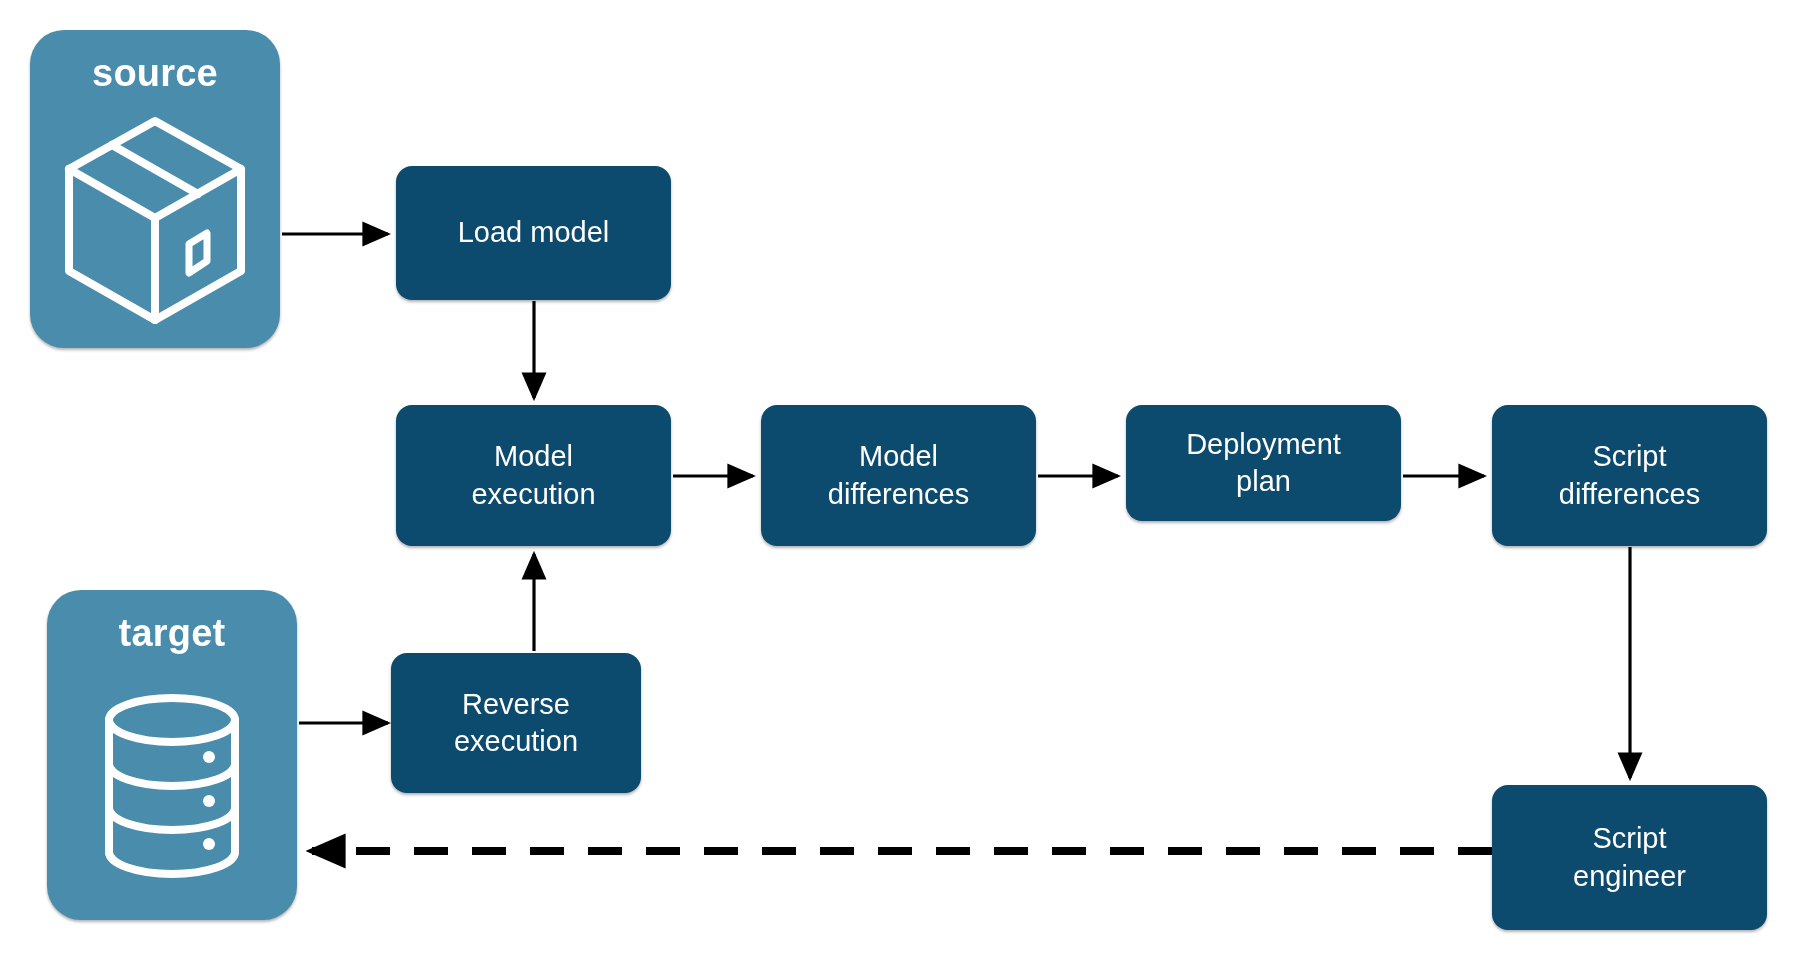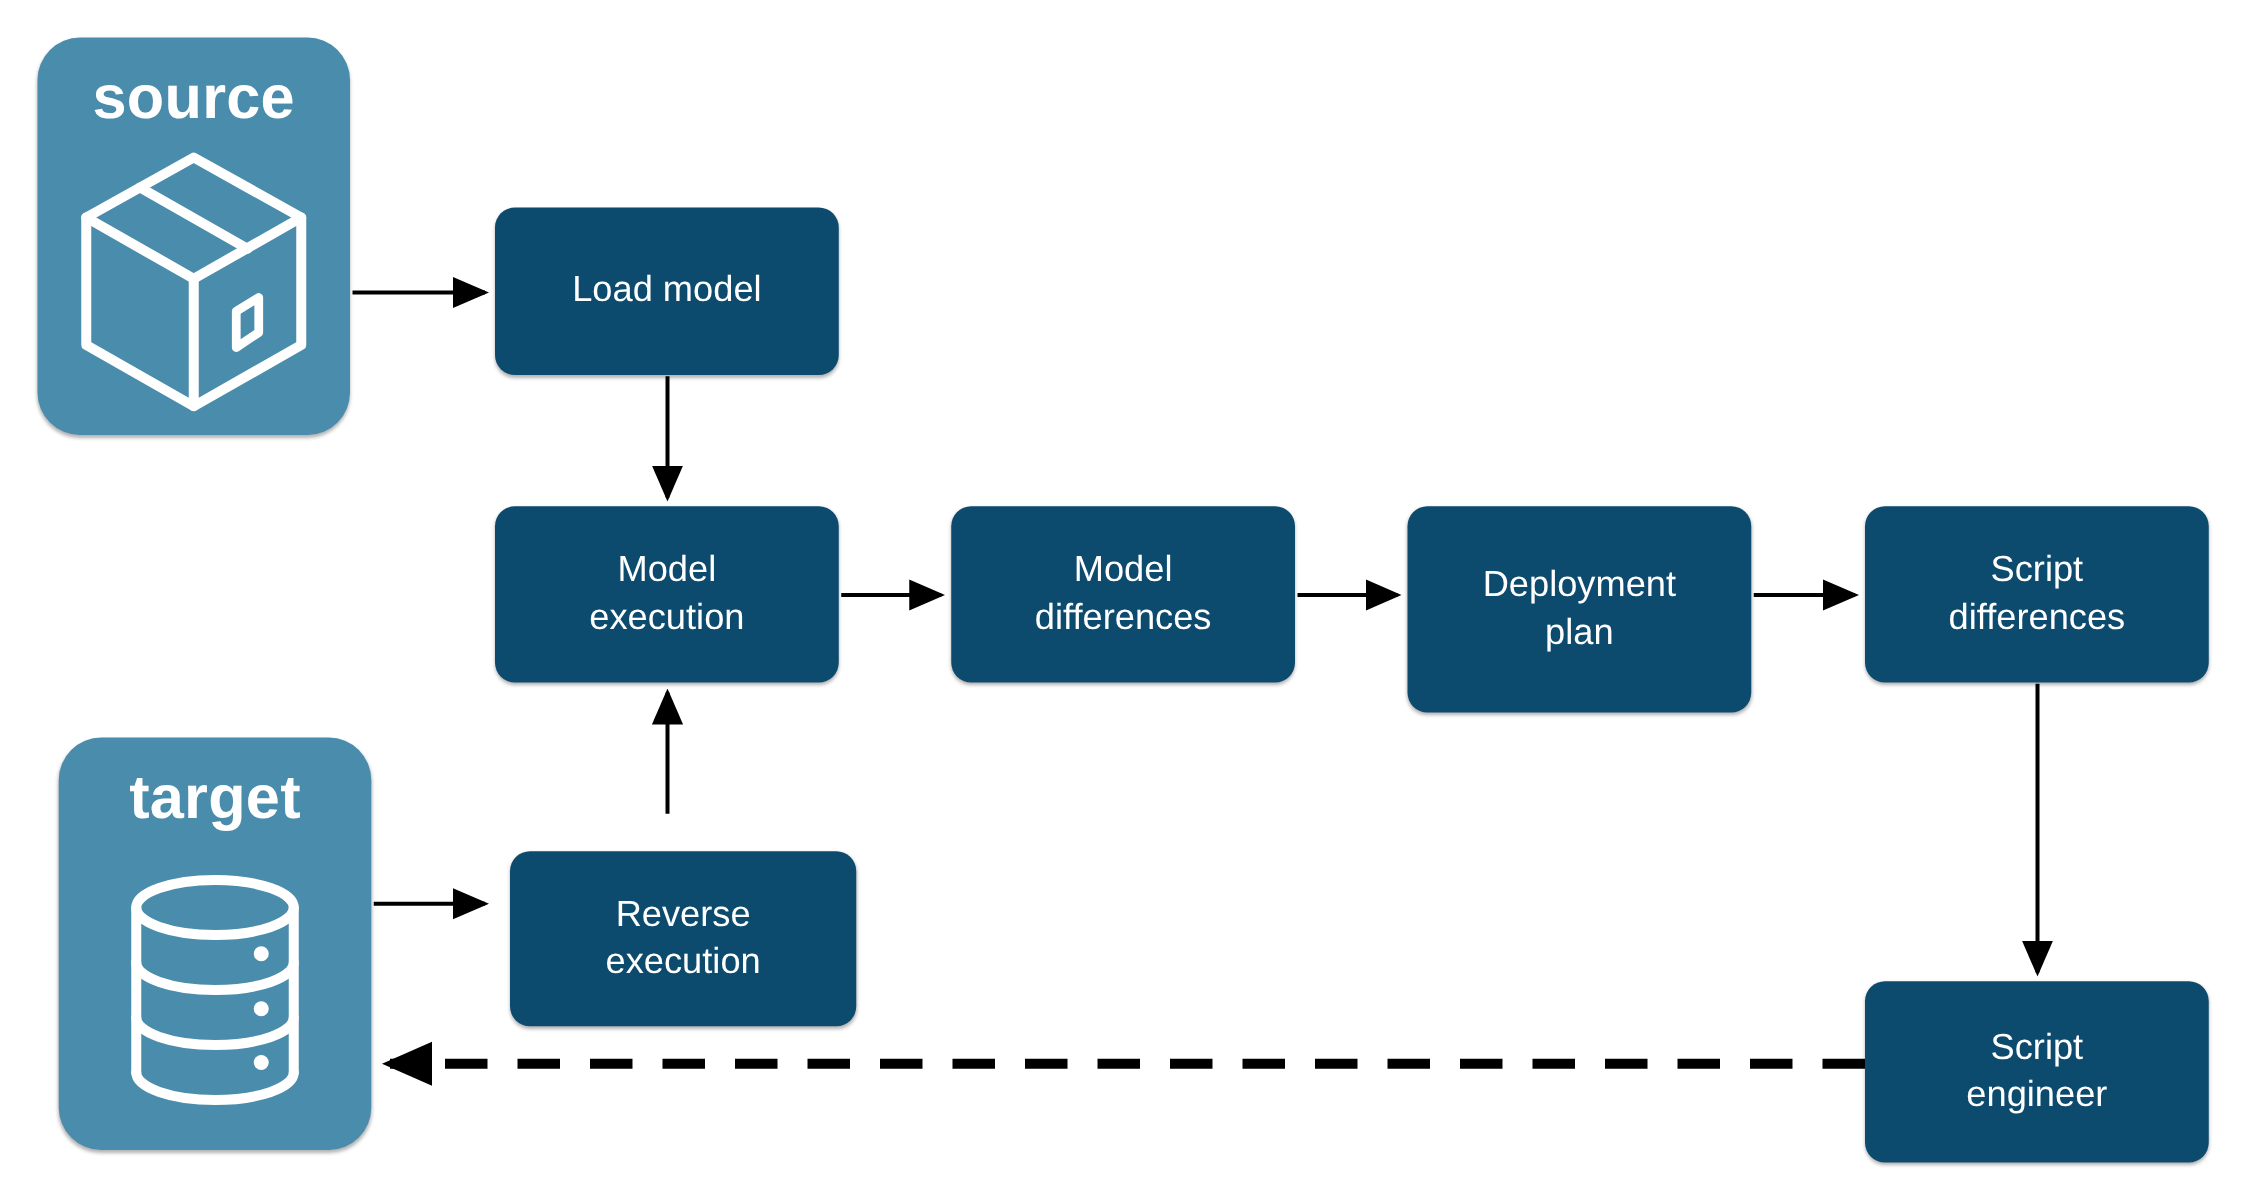--- a/index.html
+++ b/index.html
@@ -36,21 +36,21 @@
     background: #4a8cab;
     border-radius: 34px;
     box-shadow: 0 2px 3px rgba(0,0,0,0.30);
     display: flex;
     flex-direction: column;
     align-items: center;
   }
   .endpoint-label {
     color: #ffffff;
     font-weight: bold;
-    font-size: 49px;
+    font-size: 38px;
     letter-spacing: 0.2px;
     line-height: 1;
     margin-top: 24px;
   }
   .endpoint-icon {
     flex: 1 1 auto;
     display: flex;
     align-items: center;
     justify-content: center;
     width: 100%;
@@ -162,35 +162,35 @@
     </div>
   </div>
 
   <div class="node" style="left:761px; top:405px; width:275px; height:141px;">
     <div>
       <span>Model</span>
       <span>differences</span>
     </div>
   </div>
 
-  <div class="node" style="left:1126px; top:405px; width:275px; height:165px;">
+  <div class="node" style="left:1126px; top:405px; width:275px; height:116px;">
     <div>
       <span>Deployment</span>
       <span>plan</span>
     </div>
   </div>
 
   <div class="node" style="left:1492px; top:405px; width:275px; height:141px;">
     <div>
       <span>Script</span>
       <span>differences</span>
     </div>
   </div>
 
-  <div class="node" style="left:408px; top:653px; width:277px; height:140px;margin-top:28px;">
+  <div class="node" style="left:391px; top:653px; width:250px; height:140px;">
     <div>
       <span>Reverse</span>
       <span>execution</span>
     </div>
   </div>
 
   <div class="node" style="left:1492px; top:785px; width:275px; height:145px;">
     <div>
       <span>Script</span>
       <span>engineer</span>

